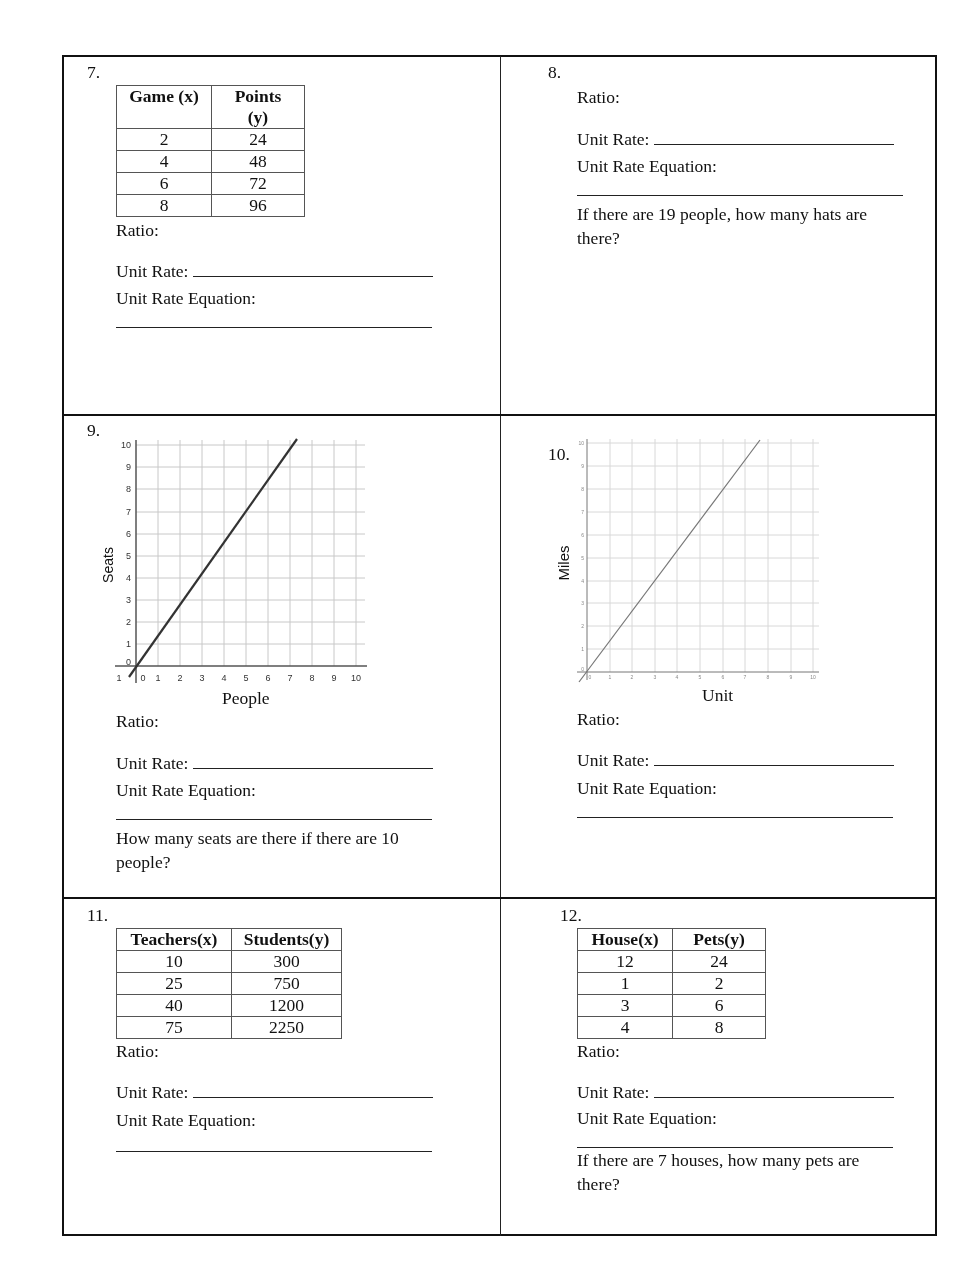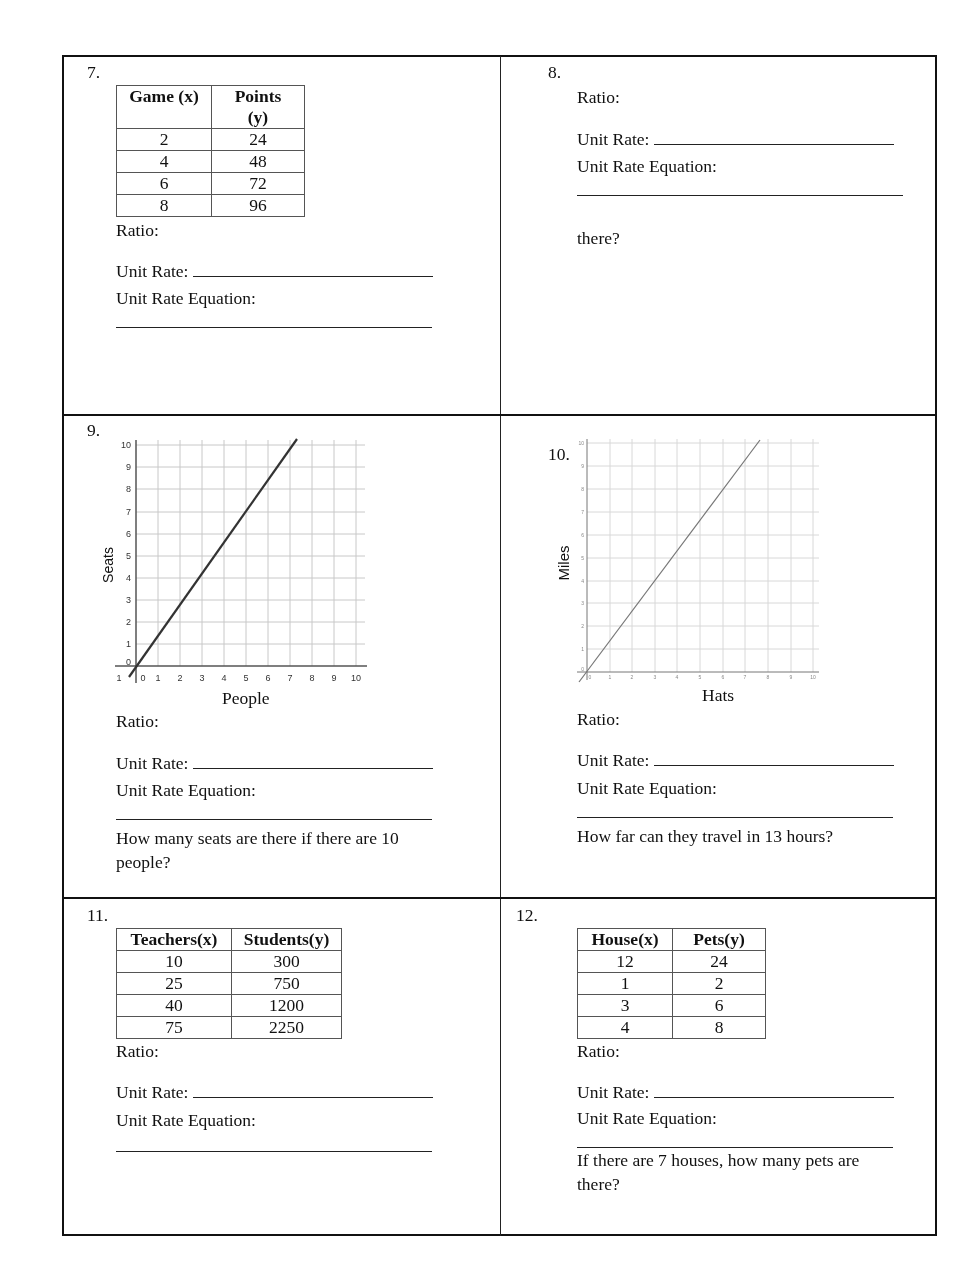--- a/index.html
+++ b/index.html
@@ -57,21 +57,21 @@
   <div style="margin-top:3px">Unit Rate Equation:</div>
   <div class="blank-full" style="width:316px;margin-top:16px"></div>
 </div>
 
 <div class="num" style="left:548px;top:62px">8.</div>
 <div class="cell" style="left:577px;top:85px;width:340px">
   <div style="margin-top:0px">Ratio:</div>
   <div style="margin-top:18px" class="line-text"><span>Unit Rate:</span> <span class="blank" style="width:240px"></span></div>
   <div style="margin-top:3px">Unit Rate Equation:</div>
   <div class="blank-full" style="width:326px;margin-top:16px"></div>
-  <div style="margin-top:6px" class="q"><br><span>there?</span></div>
+  <div style="margin-top:6px" class="q"><span>If there are 19 people, how many hats are</span><br><span>there?</span></div>
 </div>
 
 <div class="num" style="left:87px;top:420px">9.</div>
 <div style="position:absolute;left:95px;top:435px;width:290px;height:280px">
   <svg width="290" height="280" viewBox="0 0 290 280">
     <g stroke="#c8c8c8" stroke-width="1">
       <line x1="41" y1="10" x2="270" y2="10"></line>
         <line x1="41" y1="32" x2="270" y2="32"></line>
         <line x1="41" y1="54" x2="270" y2="54"></line>
       <line x1="41" y1="77" x2="270" y2="77"></line>
@@ -184,27 +184,26 @@
         <text x="168" y="244">6</text>
         <text x="190" y="244">7</text>
       <text x="213" y="244">8</text>
         <text x="236" y="244">9</text>
         <text x="258" y="244">10</text>
     </g>
     <line x1="24" y1="247" x2="205" y2="5" stroke="#777" stroke-width="1.2"></line>
     <text x="14" y="128" font-size="15" fill="#111" text-anchor="middle" transform="rotate(-90 14 128)">Miles</text>
   </svg>
 </div>
-<div class="cell" style="left:702px;top:683px">Hats</div>
+<div class="cell" style="left:702px;top:683px">Unit</div>
 <div class="cell" style="left:577px;top:707px;width:340px">
   <div>Ratio:</div>
   <div style="margin-top:17px" class="line-text"><span>Unit Rate:</span> <span class="blank" style="width:240px"></span></div>
   <div style="margin-top:4px">Unit Rate Equation:</div>
   <div class="blank-full" style="width:316px;margin-top:16px"></div>
-  <div style="margin-top:6px" class="q">How far can they travel in 13 hours?</div>
 </div>
 
 <div class="num" style="left:87px;top:905px">11.</div>
 <div class="cell" style="left:116px;top:928px;width:360px">
   <table class="dt" style="width:226px">
     <tbody>
         <tr>
       <th style="width:102px">Teachers(x)</th>
       <th>Students(y)</th>
     </tr>
@@ -225,21 +224,21 @@
           <td>2250</td>
         </tr>
   </tbody>
     </table>
   <div style="margin-top:0px">Ratio:</div>
   <div style="margin-top:17px" class="line-text"><span>Unit Rate:</span> <span class="blank" style="width:240px"></span></div>
   <div style="margin-top:4px">Unit Rate Equation:</div>
   <div class="blank-full" style="width:316px;margin-top:18px"></div>
 </div>
 
-<div class="num" style="left:516px;top:905px">12.</div>
+<div class="num" style="left:560px;top:905px">12.</div>
 <div class="cell" style="left:577px;top:928px;width:340px">
   <table class="dt" style="width:189px">
     <tbody>
         <tr>
       <th style="width:82px">House(x)</th>
       <th>Pets(y)</th>
     </tr>
     <tr>
           <td>12</td>
           <td>24</td>

